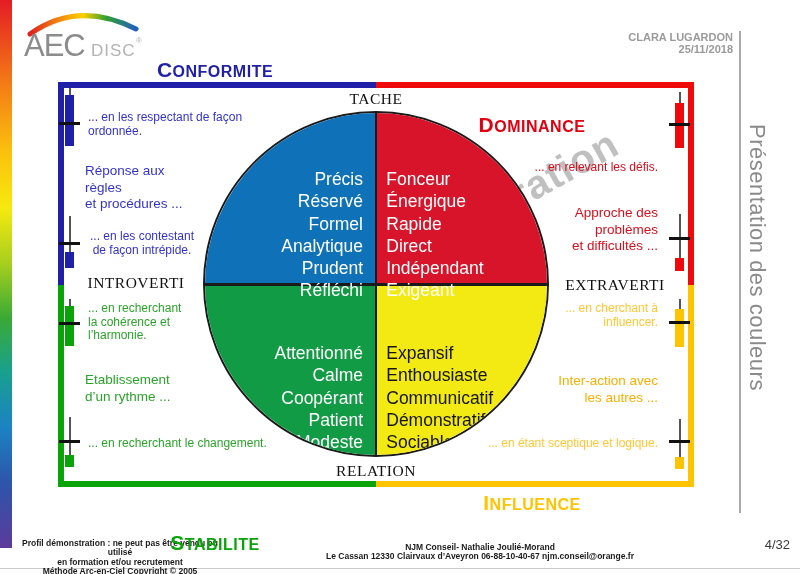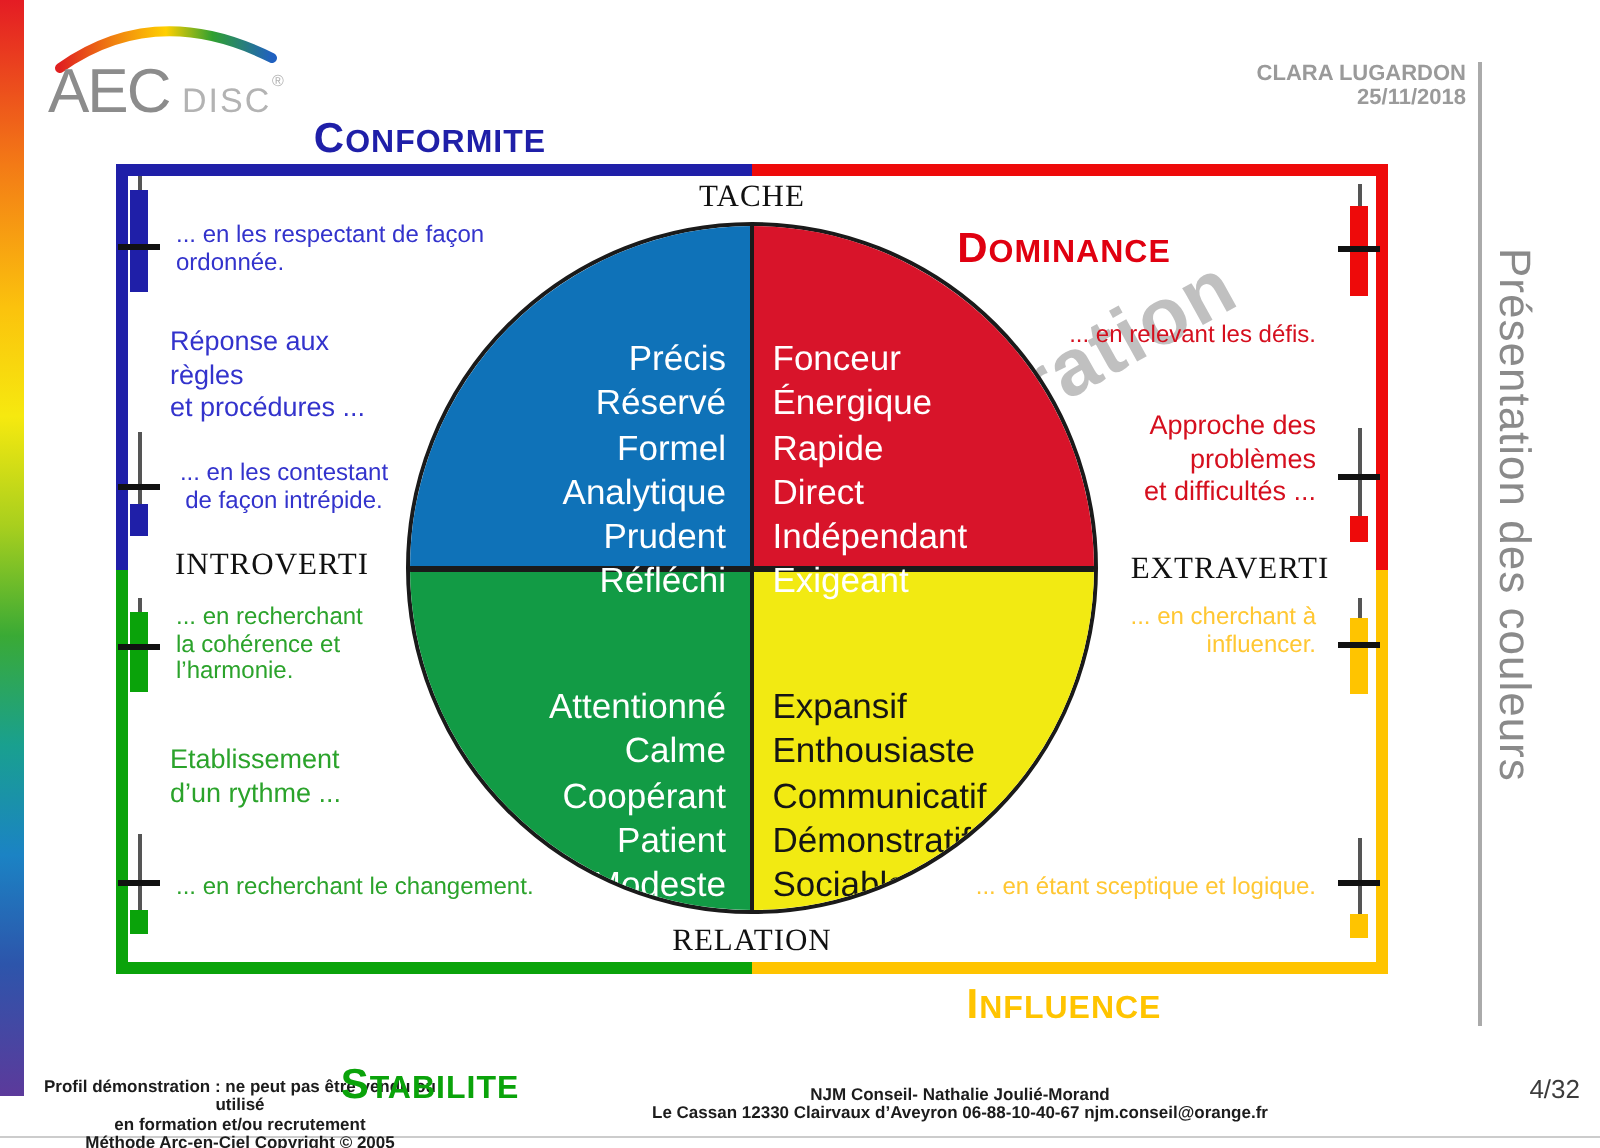--- a/index.html
+++ b/index.html
@@ -242,20 +242,22 @@
 
   <div class="ann pre t-green" style="left:88px;top:302px;width:160px;">... en recherchant
 la cohérence et
 l’harmonie.</div>
   <div class="ann pre theme t-green" style="left:85px;top:372px;width:170px;">Etablissement
 d’un rythme ...</div>
   <div class="ann pre t-green" style="left:88px;top:437px;width:190px;">... en recherchant le changement.</div>
 
   <div class="ann pre ar t-gold" style="left:538px;top:302px;width:120px;">... en cherchant à
 influencer.</div>
+  <div class="ann pre theme ar t-goldstrong" style="left:498px;top:373px;width:160px;">Inter-action avec
+les autres ...</div>
   <div class="ann pre ar t-gold" style="left:476px;top:437px;width:182px;">... en étant sceptique et logique.</div>
 
   <div id="foot-left" class="foot pre">Profil démonstration : ne peut pas être vendu ou utilisé
 en formation et/ou recrutement
 Méthode Arc-en-Ciel Copyright © 2005</div>
   <div id="foot-right" class="foot pre">NJM Conseil- Nathalie Joulié-Morand
 Le Cassan 12330 Clairvaux d’Aveyron 06-88-10-40-67 njm.conseil@orange.fr</div>
 
 </div>
 

